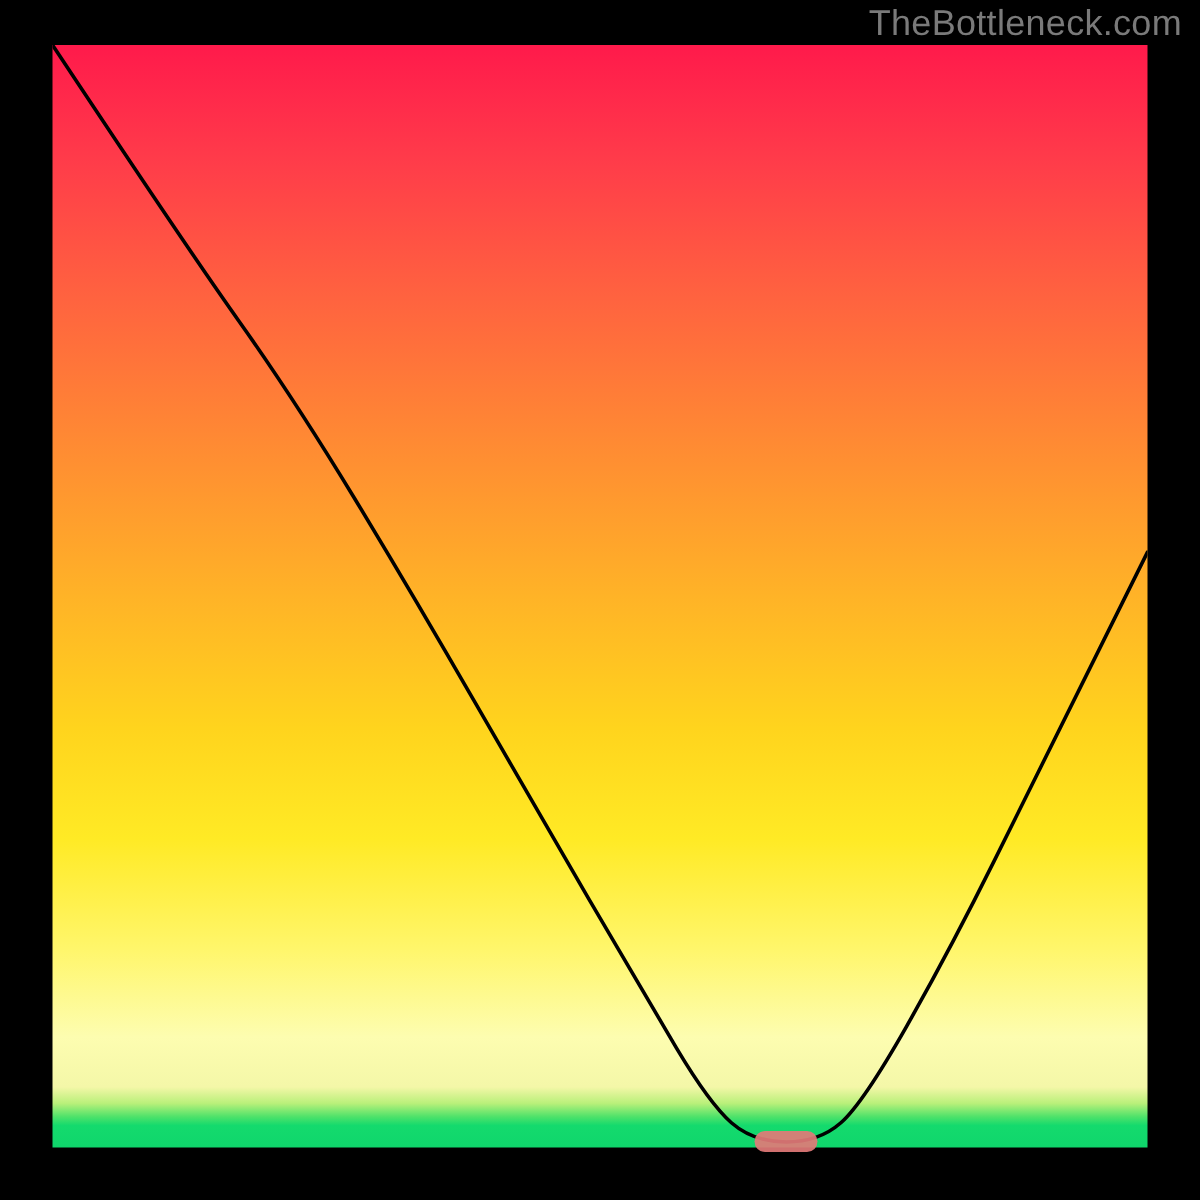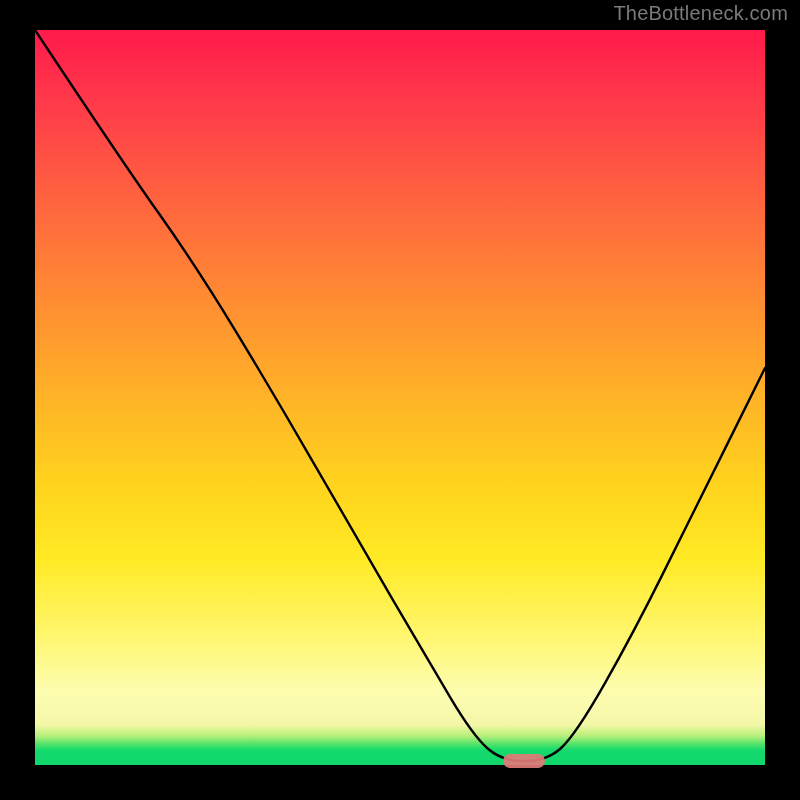--- a/index.html
+++ b/index.html
@@ -17,21 +17,21 @@
     top: 0;
     width: 800px;
     height: 800px;
     background: #000;
   }
   .watermark {
     position: absolute;
     top: 2px;
     right: 12px;
     color: #7a7a7a;
-    font-size: 20px;
+    font-size: 24px;
     font-weight: 500;
     letter-spacing: 0.2px;
     user-select: none;
   }
   .plot {
     position: absolute;
     left: 35px;
     top: 30px;
     width: 730px;
     height: 735px;

